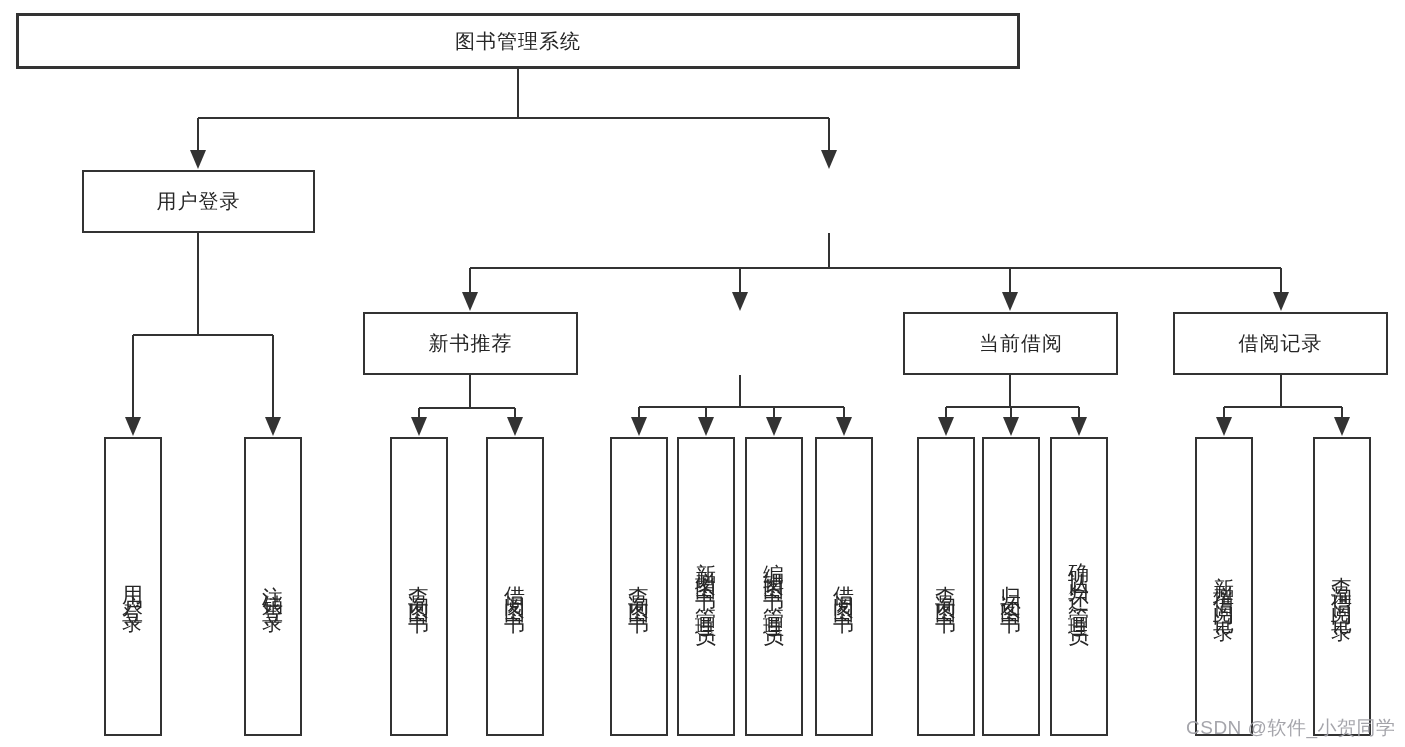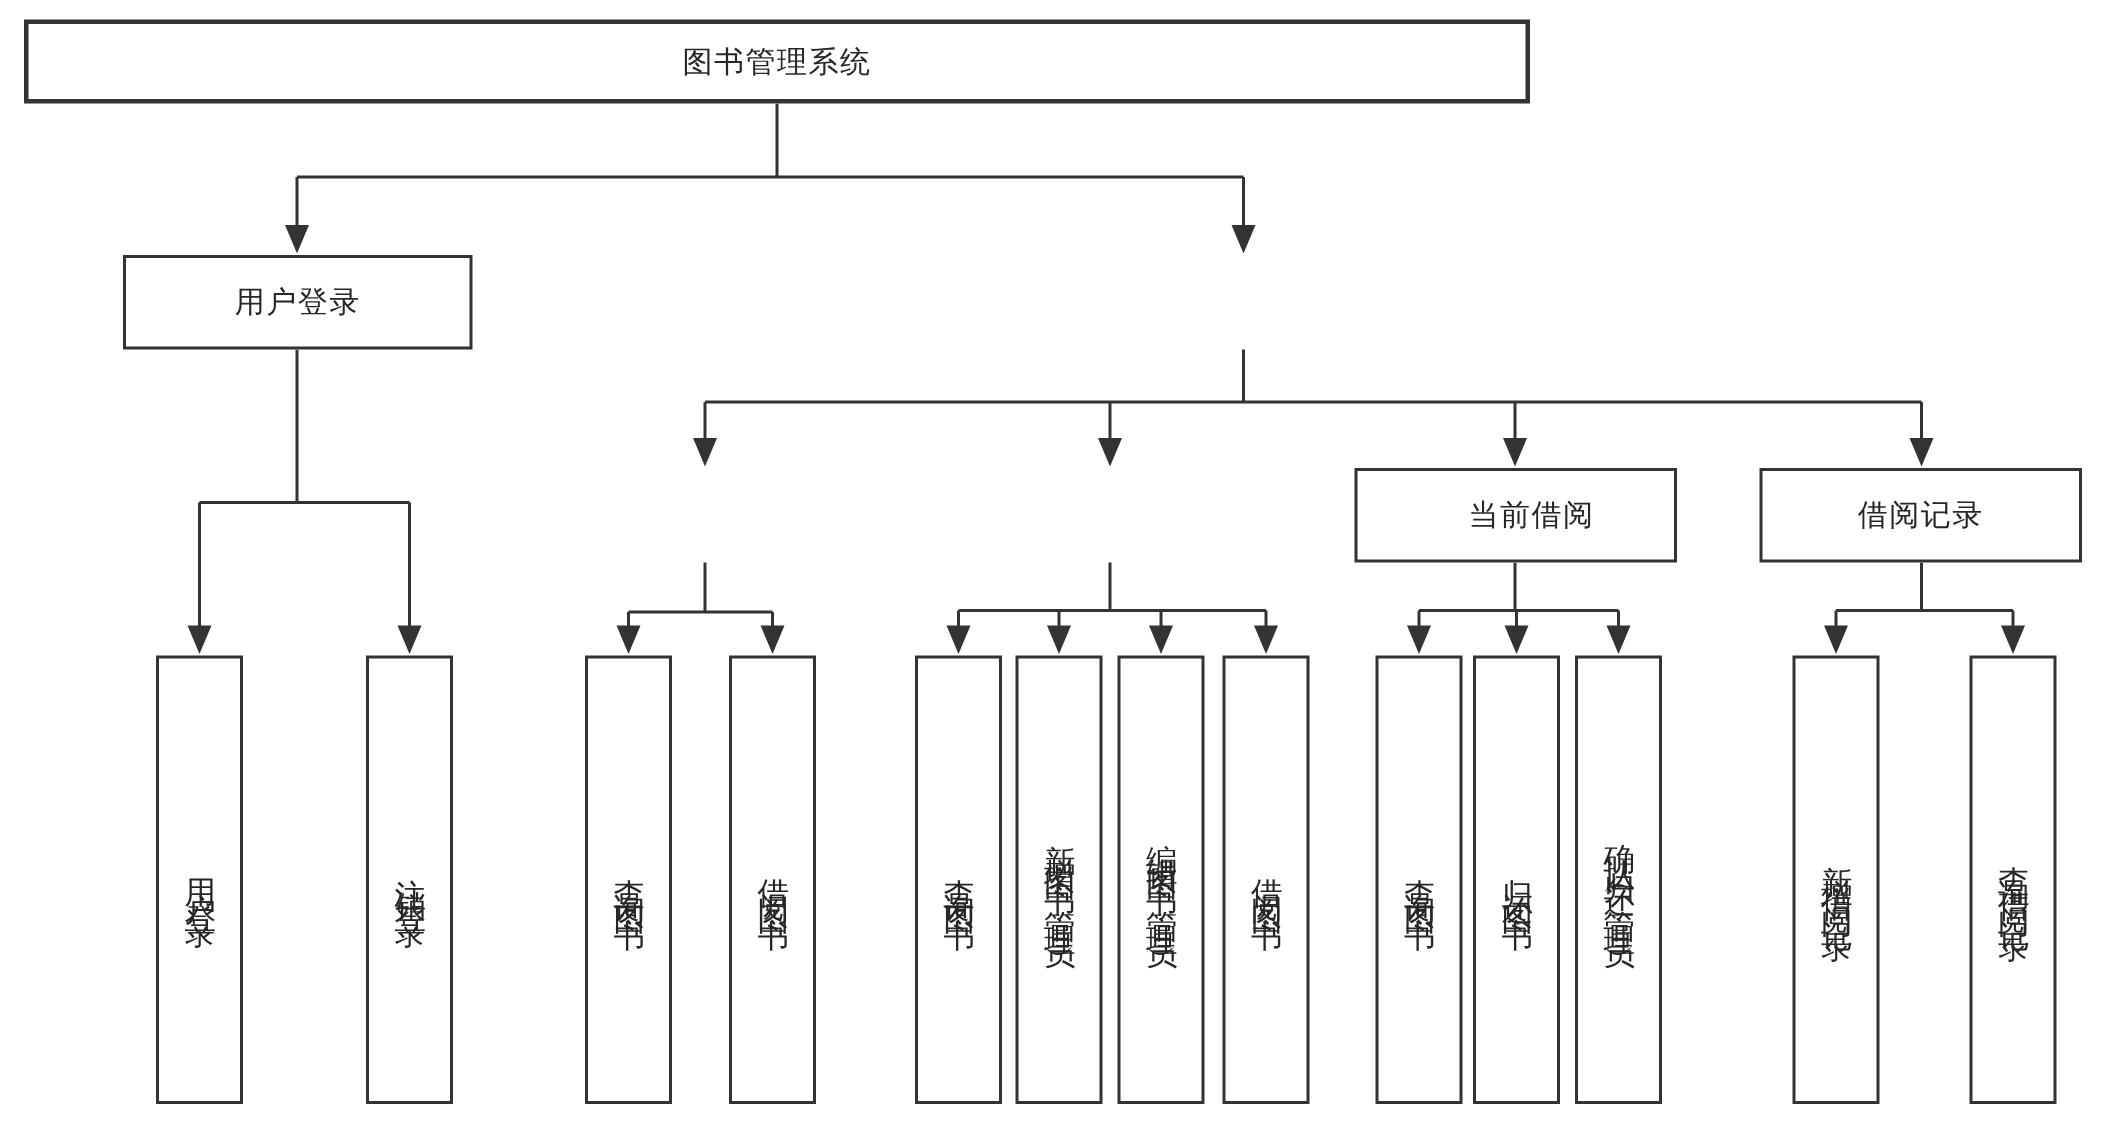--- a/index.html
+++ b/index.html
@@ -104,20 +104,23 @@
   </svg>
 
   <div class="hbox root" style="left:16px; top:13px; width:1004px;">
     <span>图书管理系统</span>
   </div>
 
   <div class="hbox" style="left:82px; top:170px; width:233px;">
     <span>用户登录</span>
   </div>
 
+  <div class="hbox" style="left:363px; top:312px; width:215px;">
+    <span>新书推荐</span>
+  </div>
   <div class="hbox" style="left:903px; top:312px; width:215px;padding-left:21px;">
     <span>当前借阅</span>
   </div>
   <div class="hbox" style="left:1173px; top:312px; width:215px;">
     <span>借阅记录</span>
   </div>
 
   <div class="vbox" style="left:104px;">
     <span>用户登录</span>
   </div>
@@ -155,14 +158,15 @@
     <span>确认归还（管理员）</span>
   </div>
 
   <div class="vbox" style="left:1195px;">
     <span>新增借阅记录</span>
   </div>
   <div class="vbox" style="left:1313px;">
     <span>查询借阅记录</span>
   </div>
 
+  <div class="watermark">CSDN @软件_小贺同学</div>
 
 </div>
 
 </body></html>

